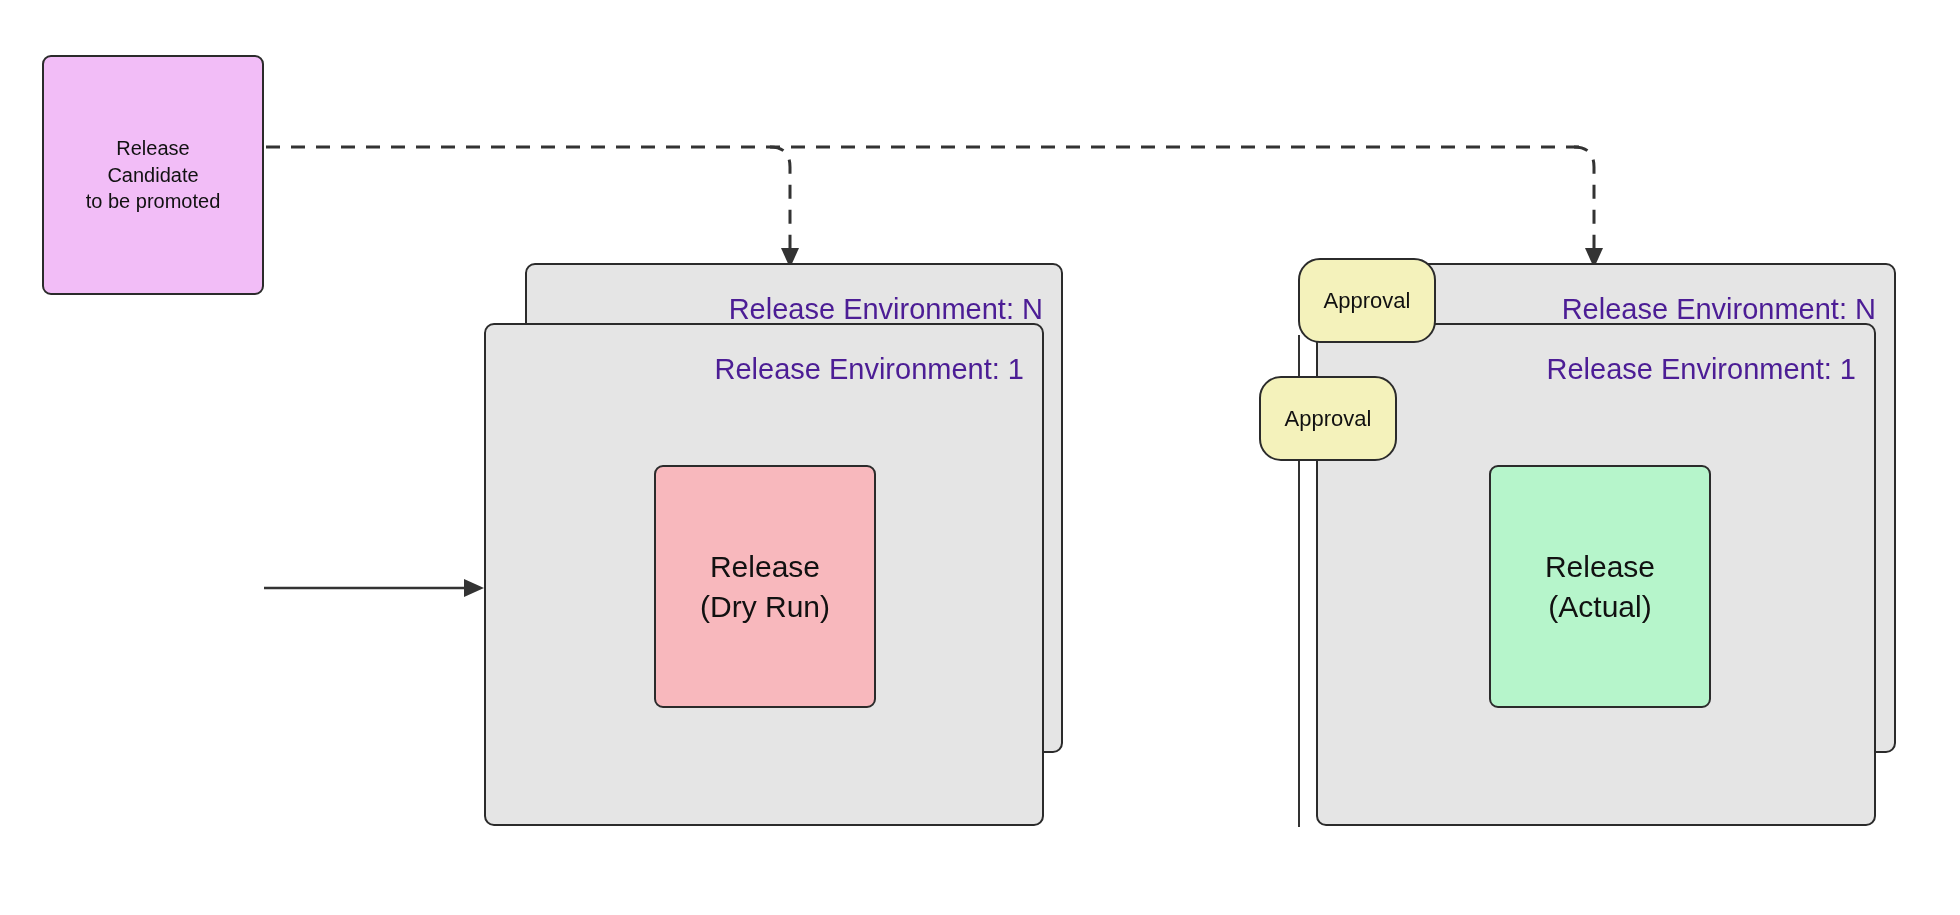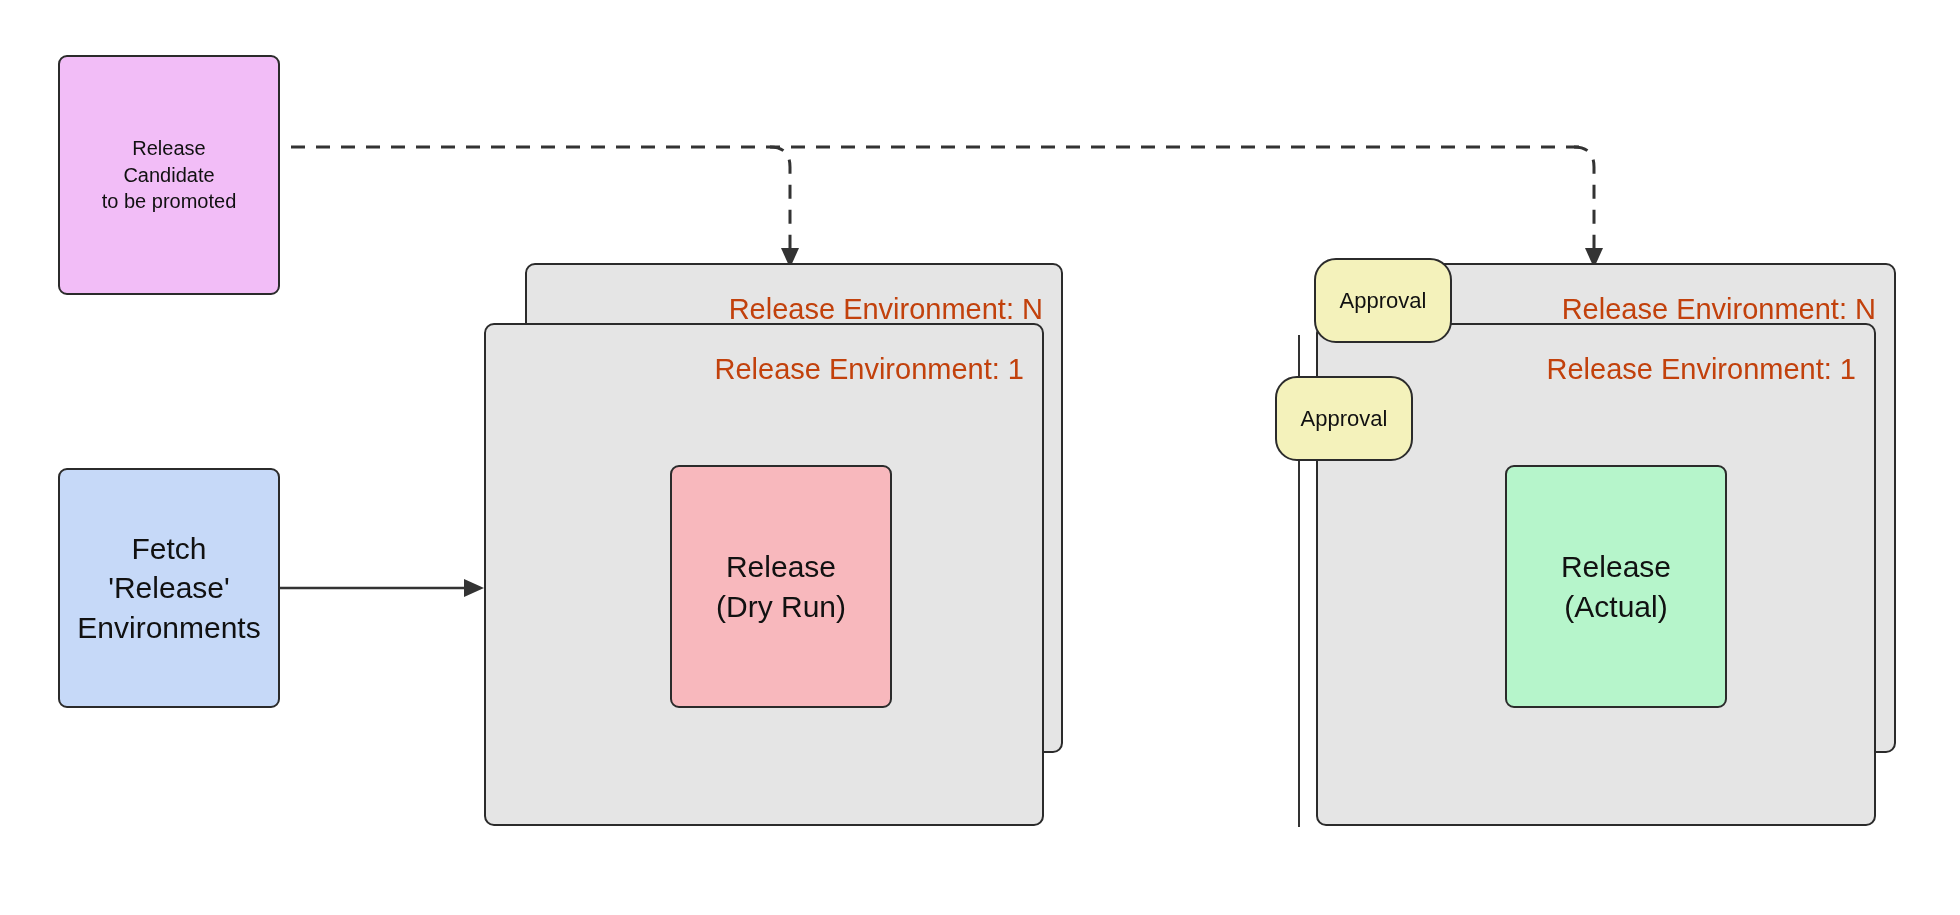--- a/index.html
+++ b/index.html
@@ -17,34 +17,33 @@
     box-sizing:border-box;
     border:2.4px solid #2b2b2b;
     border-radius:9px;
     display:flex;
     align-items:center;
     justify-content:center;
     text-align:center;
     color:#111111;
     line-height:1.32;
     white-space:pre-line;
-    margin-left:16px;
   }
 
   
   .group{
     position:absolute;
     box-sizing:border-box;
     background:#e5e5e5;
     border:2.4px solid #2b2b2b;
     border-radius:10px;
   }
   .group-label{
     position:absolute;
-    color:#c2410c;
+    color:#4c1d95;
     font-size:29px;
     white-space:nowrap;
     text-align:right;
   }
 
   
   .n-pink   {background:#f2bdf7;}
   .n-blue   {background:#c6d9f8;}
   .n-red    {background:#f8b8bd;}
   .n-green  {background:#b6f5cb;}
@@ -107,17 +106,14 @@
 
   <div class="node n-yellow lbl-badge" style="left:1259px;top:376px;width:138px;height:85px;z-index:5;">Approval</div>
 
   <div class="node n-green lbl-big" style="left:1489px;top:465px;width:222px;height:243px;z-index:3;">Release
 (Actual)</div>
 
   <div class="node n-pink lbl-small" style="left:42px;top:55px;width:222px;height:240px;z-index:6;">Release
 Candidate
 to be promoted</div>
 
-  <div class="node n-blue lbl-big" style="left:42px;top:468px;width:222px;height:240px;z-index:6;">Fetch
-'Release'
-Environments</div>
 
 </div>
 
 </body></html>

